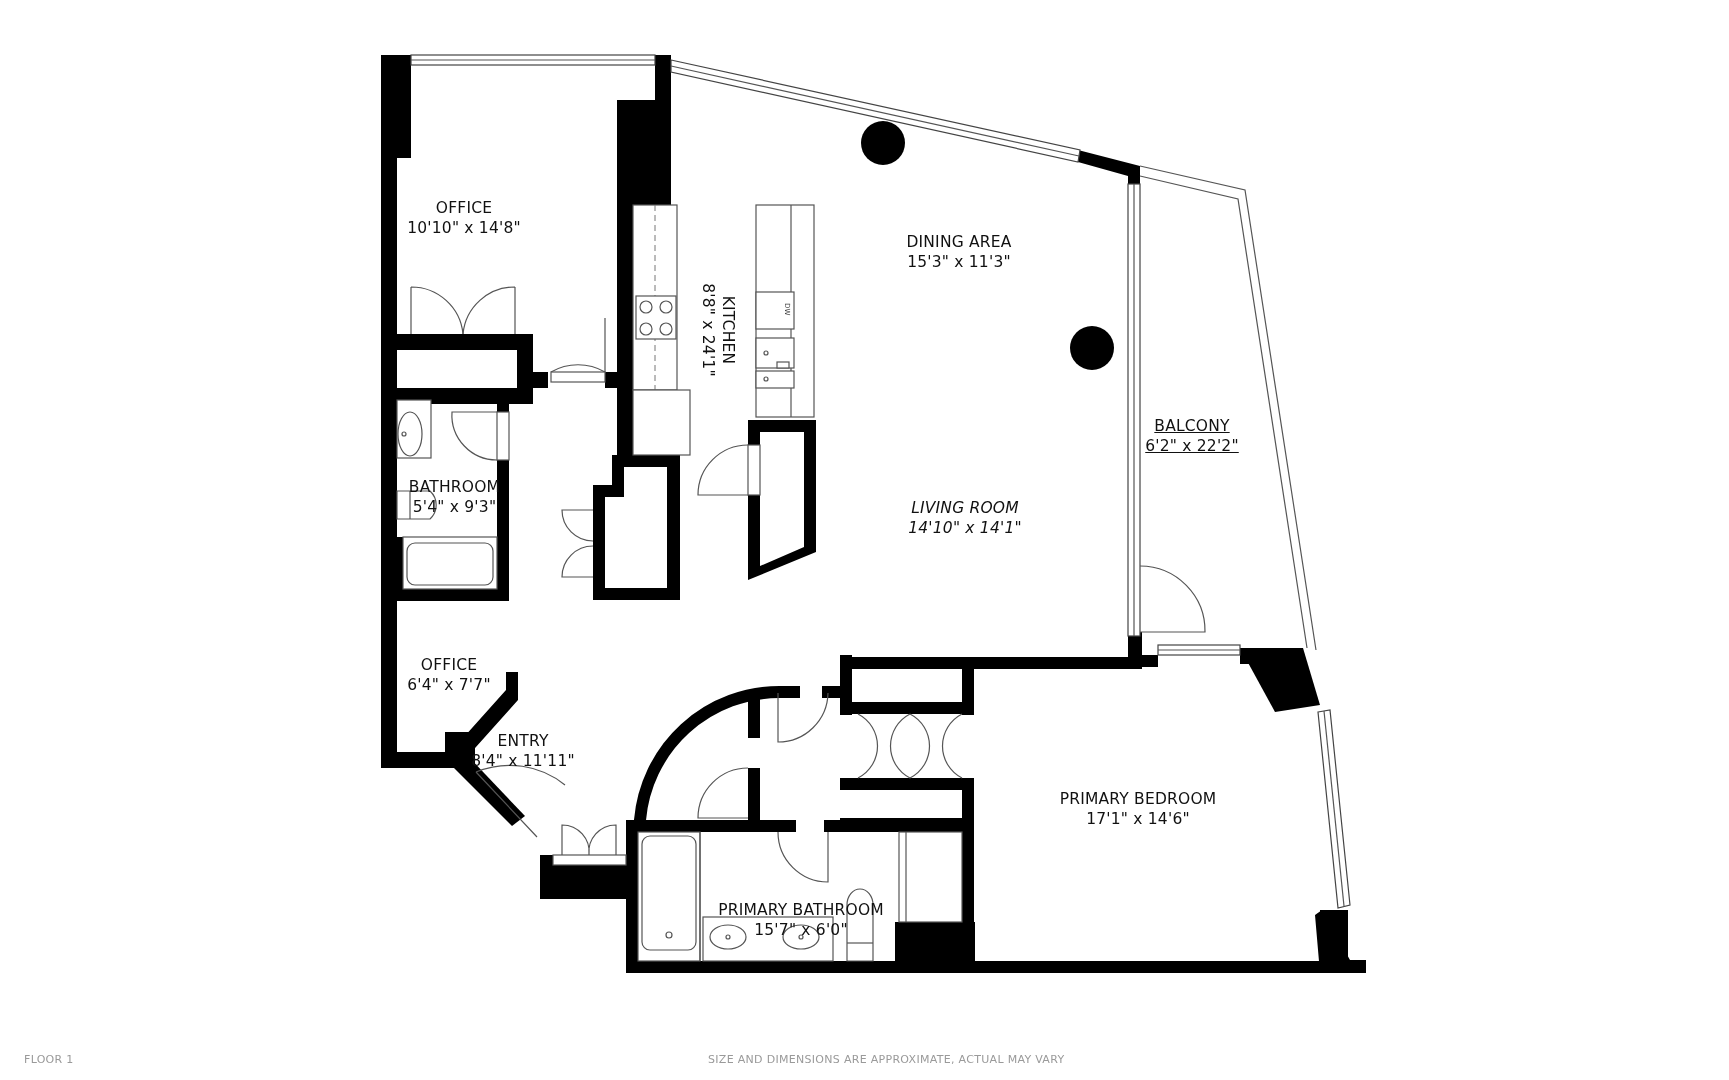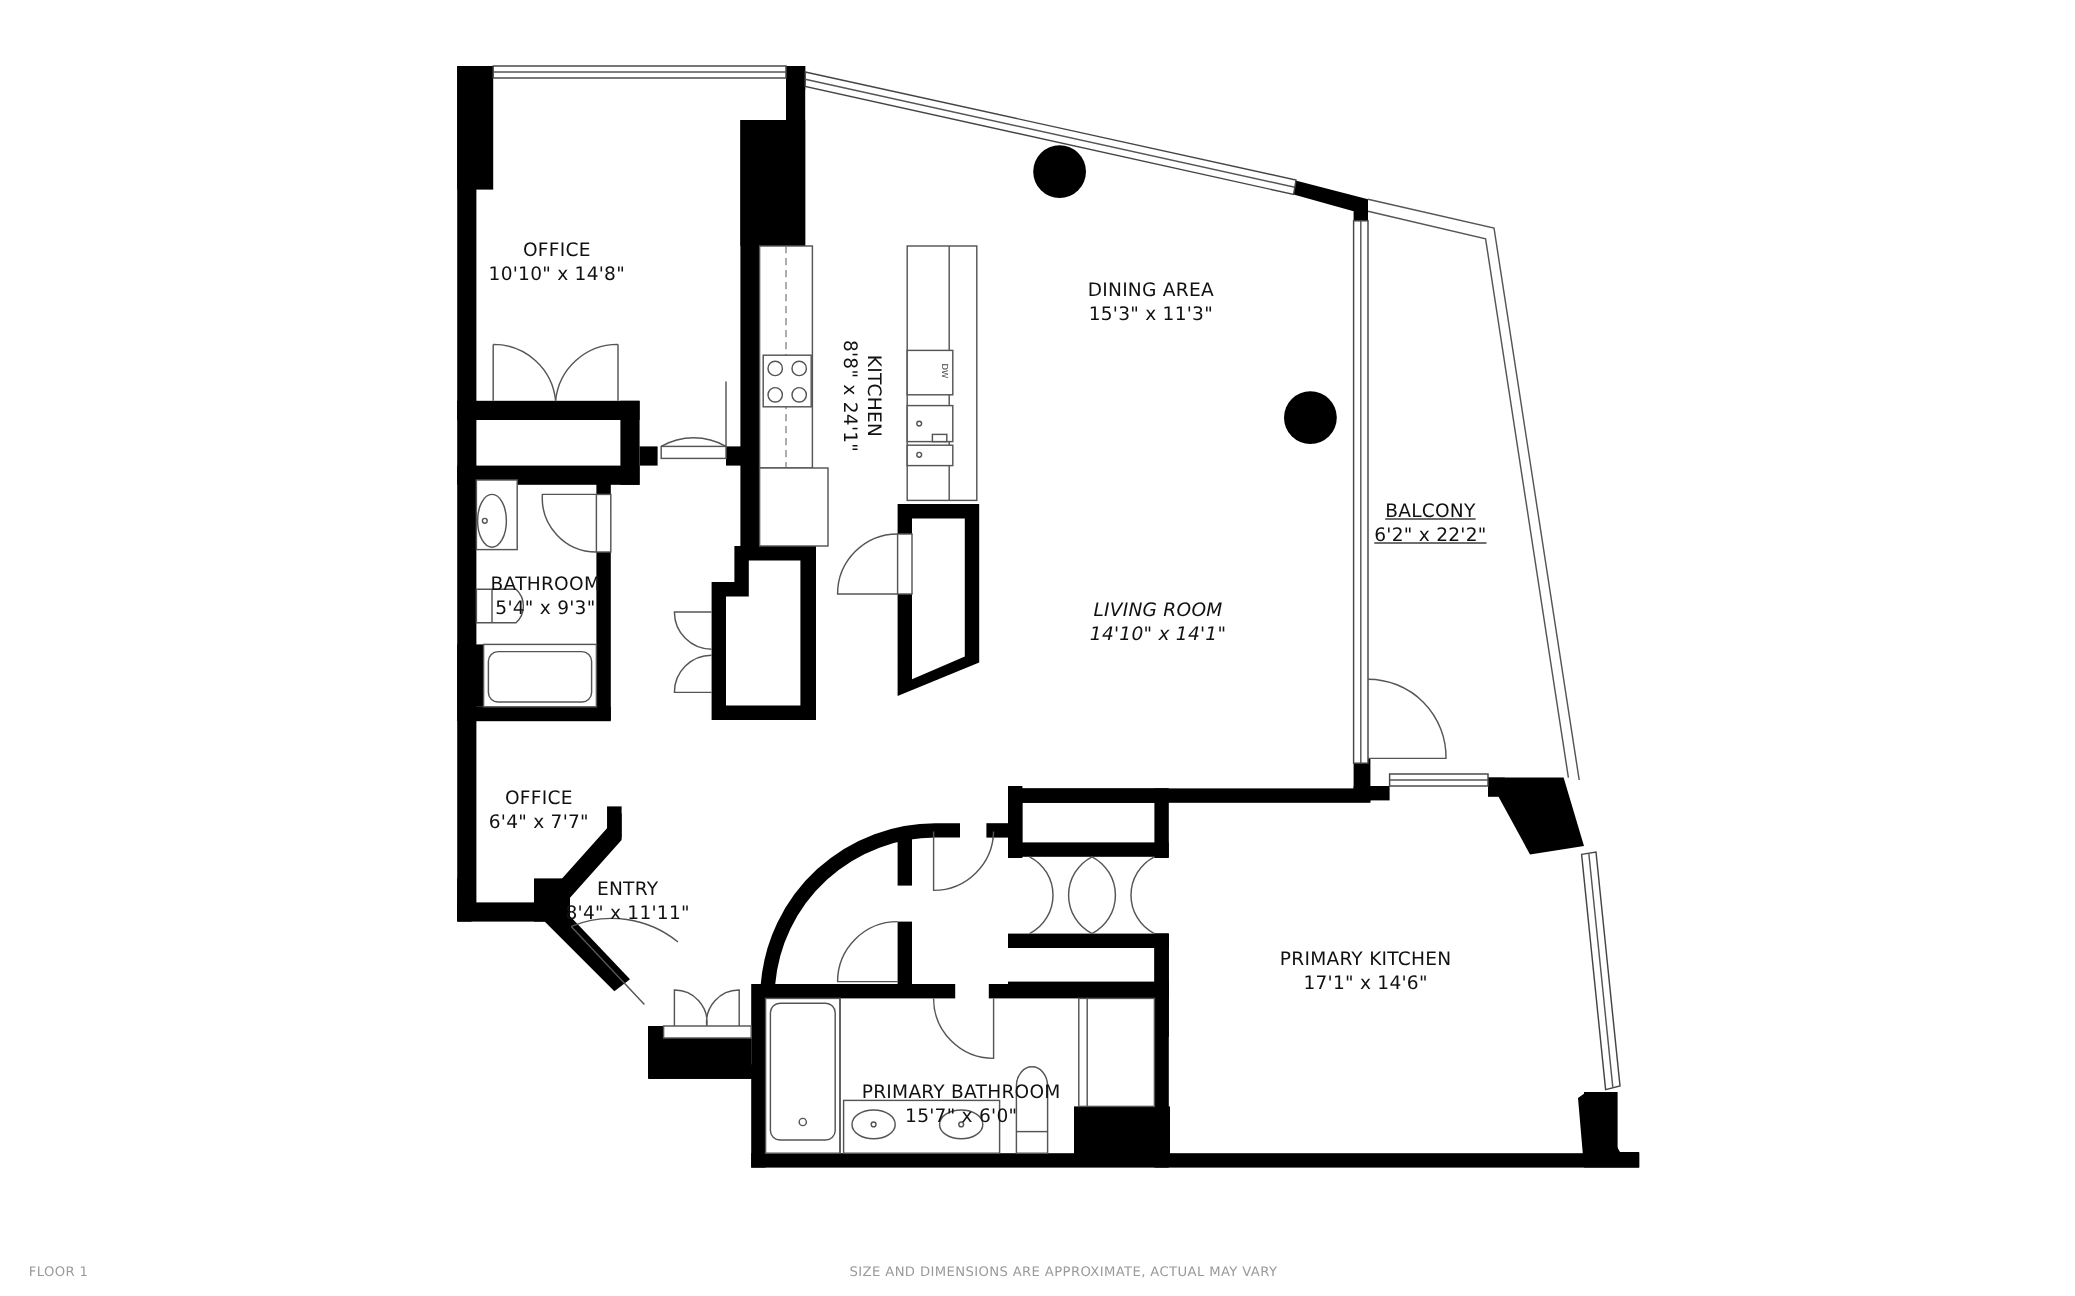--- a/index.html
+++ b/index.html
@@ -245,21 +245,21 @@
 </div>
 <div class="room-label" style="left:449px; top:655px;">
   <span class="nm">OFFICE</span>
   <span class="dim">6'4" x 7'7"</span>
 </div>
 <div class="room-label" style="left:523px; top:731px;">
   <span class="nm">ENTRY</span>
   <span class="dim">8'4" x 11'11"</span>
 </div>
 <div class="room-label" style="left:1138px; top:789px;">
-  <span class="nm">PRIMARY KITCHEN</span>
+  <span class="nm">PRIMARY BEDROOM</span>
   <span class="dim">17'1" x 14'6"</span>
 </div>
 <div class="room-label" style="left:801px; top:880px;margin-top:20px;">
   <span class="nm">PRIMARY BATHROOM</span>
   <span class="dim">15'7" x 6'0"</span>
 </div>
 
 <div class="footer" id="footer-left">FLOOR 1</div>
 <div class="footer" id="footer-center">SIZE AND DIMENSIONS ARE APPROXIMATE, ACTUAL MAY VARY</div>
 

